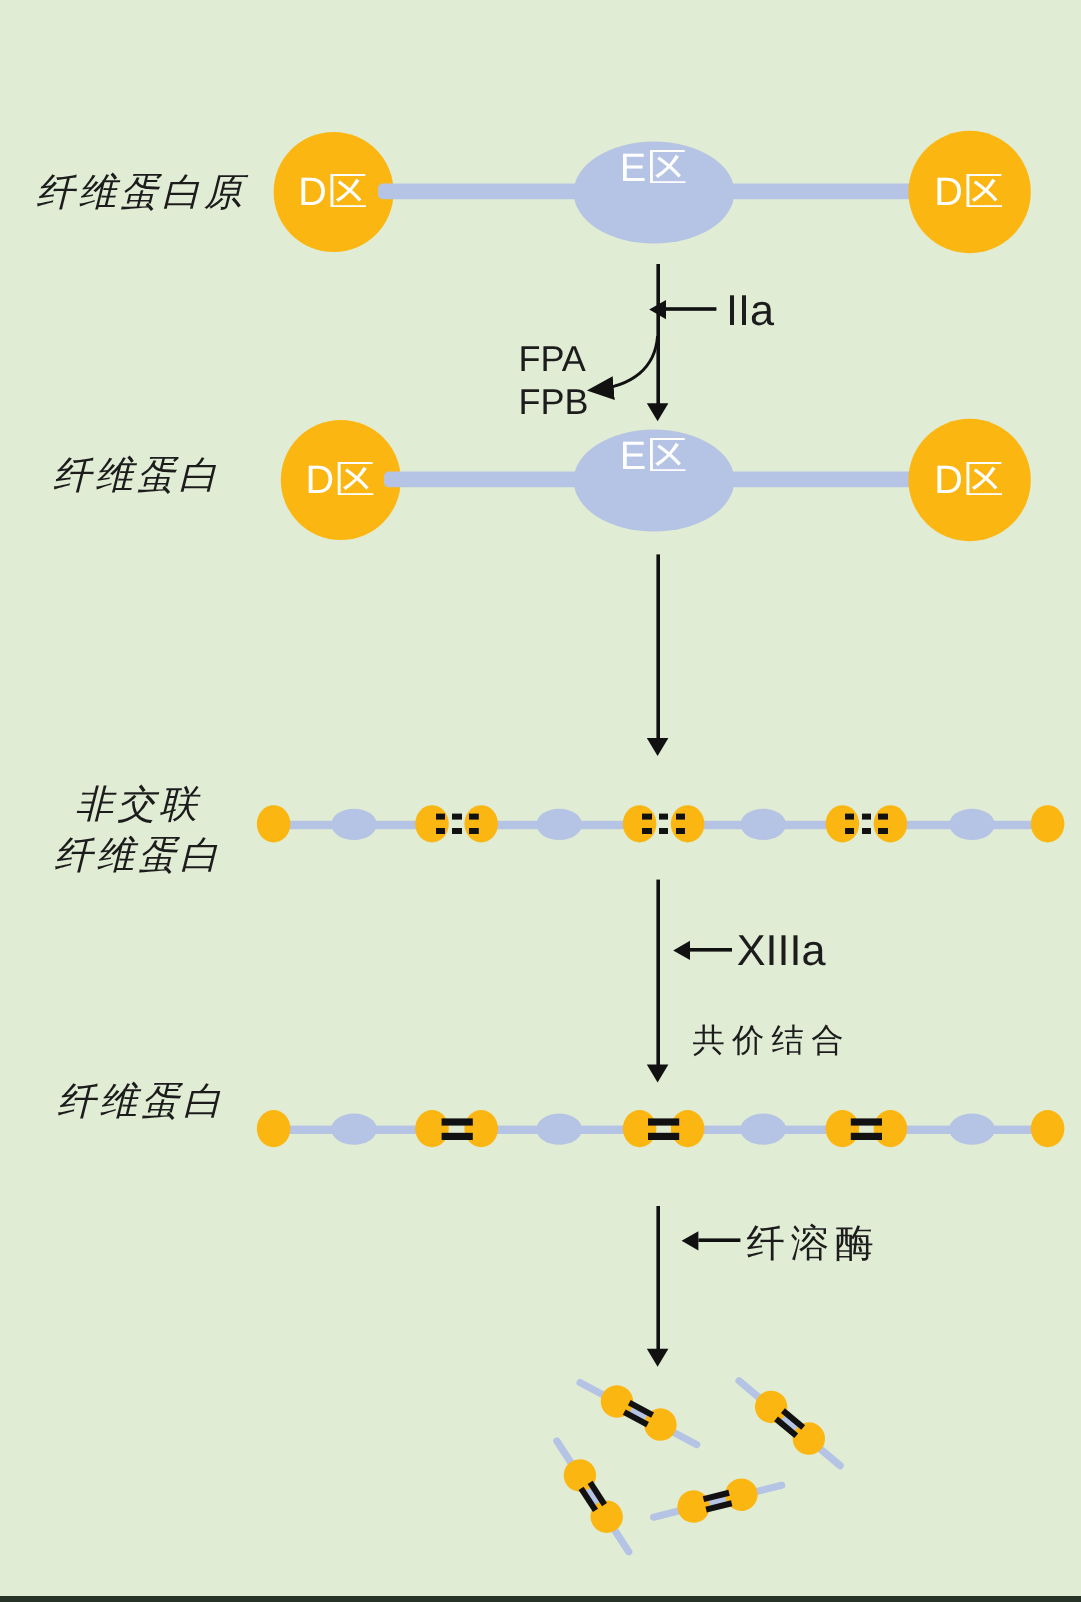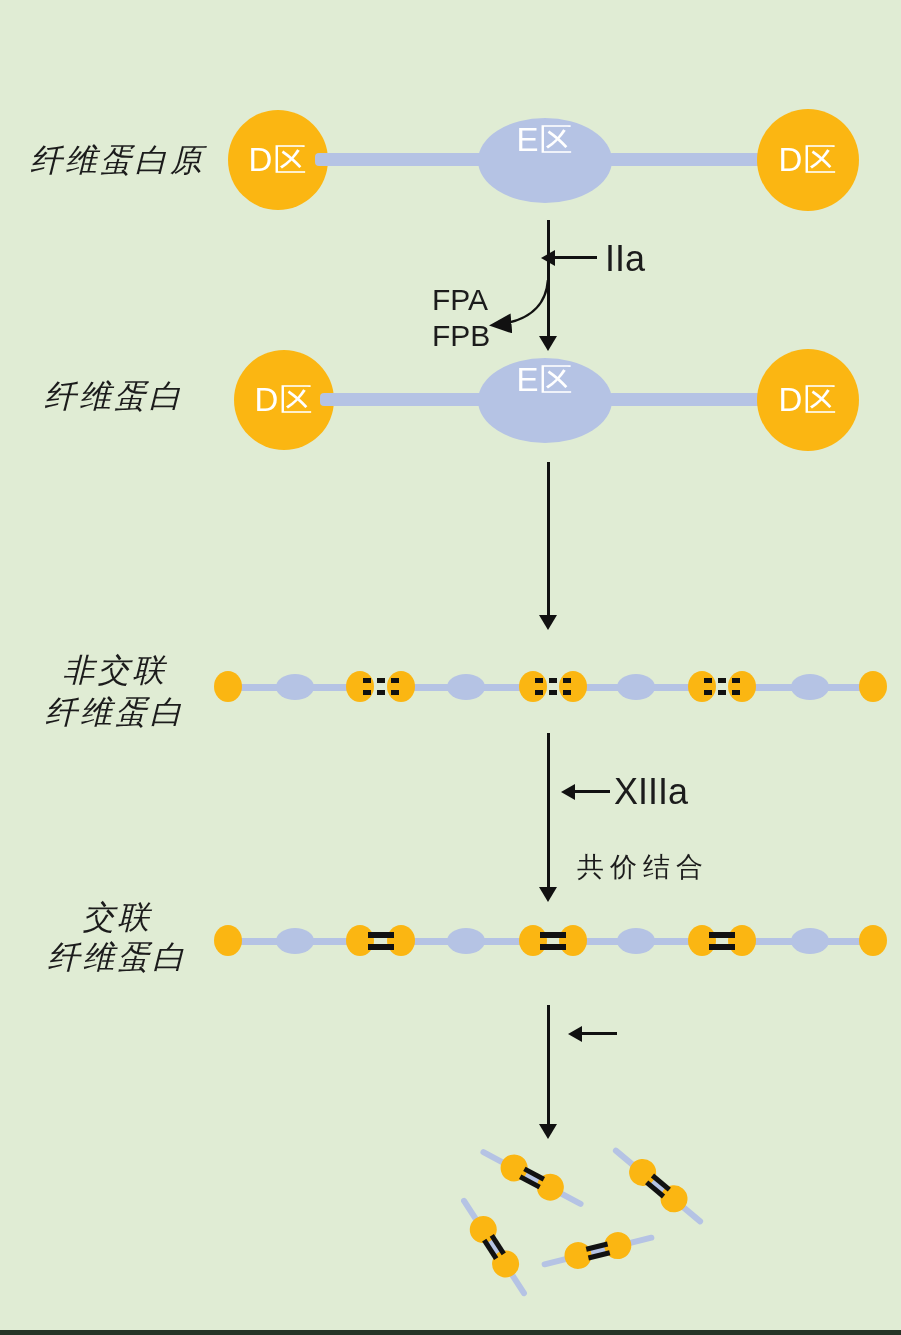--- a/index.html
+++ b/index.html
@@ -121,21 +121,20 @@
     </div>
 
   <div class="abs vline" style="left:547px;top:733px;height:155px;"></div>
   <div class="abs vhead" style="left:539px;top:887px;"></div>
   <div class="abs lhead" style="left:561px;top:784px;"></div>
   <div class="abs hline" style="left:575px;top:790px;width:35px;"></div>
   <div class="abs lat" style="left:614px;top:771px;font-size:36px;">XIIIa</div>
   <div class="abs zh" style="left:577px;top:816px;font-size:27px;letter-spacing:6px;margin-top:33px;">共价结合</div>
 
   <div class="abs zh stage-label" style="left:25px;top:897px;width:185px;line-height:40px;">
-    <div>交联</div>
     <div>纤维蛋白</div>
   </div>
   <div id="chain2">
       <div class="seg" style="left: 228px; top: 938px; width: 67px; height: 7px;"></div>
       <div class="seg" style="left: 295px; top: 938px; width: 65px; height: 7px;"></div>
       <div class="seg" style="left: 401px; top: 938px; width: 65px; height: 7px;"></div>
       <div class="seg" style="left: 466px; top: 938px; width: 67px; height: 7px;"></div>
       <div class="seg" style="left: 573px; top: 938px; width: 63px; height: 7px;"></div>
       <div class="seg" style="left: 636px; top: 938px; width: 66px; height: 7px;"></div>
       <div class="seg" style="left: 742px; top: 938px; width: 68px; height: 7px;"></div>
@@ -157,20 +156,21 @@
       <div class="bond-bar" style="left: 540px; top: 932px; width: 26px; height: 6px;"></div>
       <div class="bond-bar" style="left: 540px; top: 944px; width: 26px; height: 6px;"></div>
       <div class="bond-bar" style="left: 709px; top: 932px; width: 26px; height: 6px;"></div>
       <div class="bond-bar" style="left: 709px; top: 944px; width: 26px; height: 6px;"></div>
     </div>
 
   <div class="abs vline" style="left:547px;top:1005px;height:120px;"></div>
   <div class="abs vhead" style="left:539px;top:1124px;"></div>
   <div class="abs lhead" style="left:568px;top:1026px;"></div>
   <div class="abs hline" style="left:582px;top:1032px;width:35px;"></div>
+  <div class="abs zh" style="left:622px;top:1015px;font-size:32px;letter-spacing:5px;">纤溶酶</div>
 
   <div id="dimers">
       <div class="frag" style="left: 474px; top: 1164px; transform: rotate(28deg);">
         <div class="tail"></div>
         <div class="fc" style="left: 24px;"></div>
         <div class="fc" style="left: 65px;"></div>
         <div class="fb" style="top: 7px;"></div>
         <div class="fb" style="top: 16px;"></div>
       </div>
       <div class="frag" style="left: 600px; top: 1172px; transform: rotate(40deg);">

